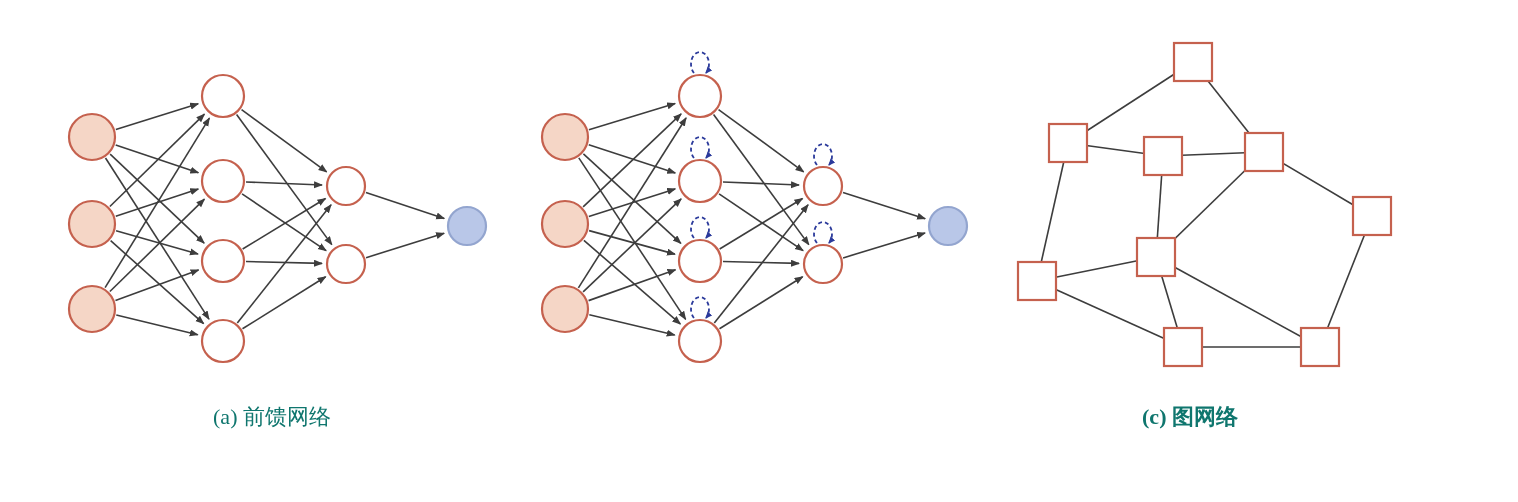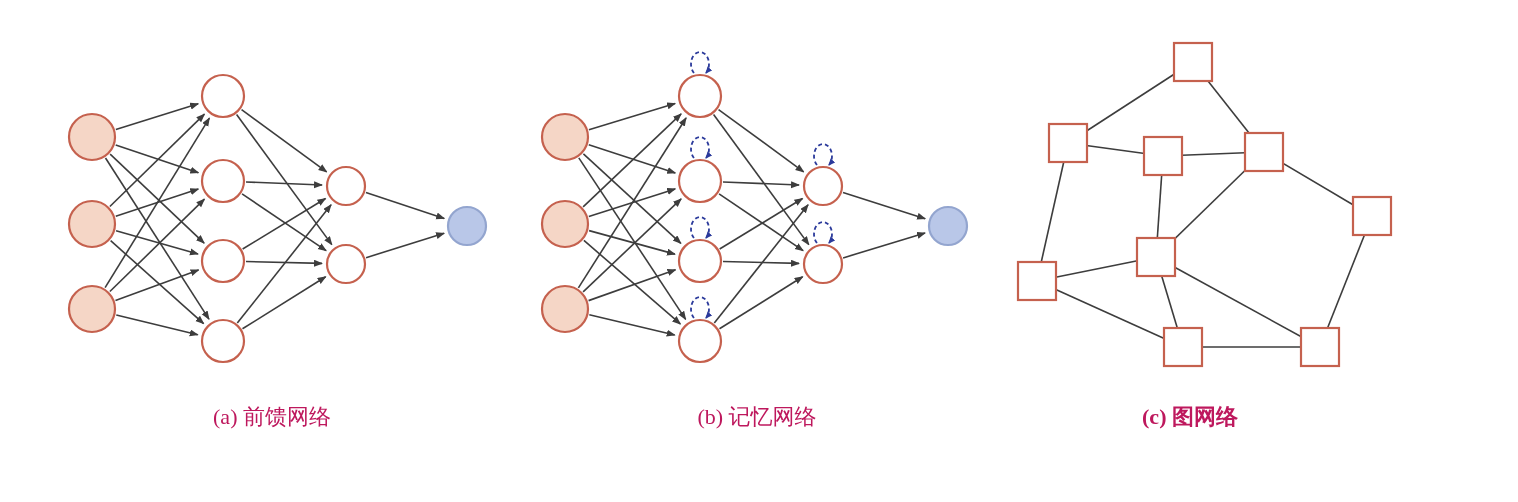--- a/index.html
+++ b/index.html
@@ -18,21 +18,21 @@
   .figure svg {
     position: absolute;
     top: 0;
     left: 0;
   }
   .caption {
     position: absolute;
     top: 402px;
     transform: translateX(-50%);
     font-size: 22px;
-    color: #be185d;
+    color: #0f766e;
     white-space: nowrap;
   }
   .caption-a { left: 272px; }
   .caption-b { left: 757px; }
   .caption-c { left: 1190px; font-weight: bold; }
 </style>
 </head>
 <body>
 
 <div class="figure">
@@ -139,15 +139,14 @@
         <rect x="1144" y="137" width="38" height="38" fill="#ffffff" stroke="#c5614e" stroke-width="2.2"></rect>
         <rect x="1245" y="133" width="38" height="38" fill="#ffffff" stroke="#c5614e" stroke-width="2.2"></rect>
         <rect x="1353" y="197" width="38" height="38" fill="#ffffff" stroke="#c5614e" stroke-width="2.2"></rect>
         <rect x="1137" y="238" width="38" height="38" fill="#ffffff" stroke="#c5614e" stroke-width="2.2"></rect>
         <rect x="1018" y="262" width="38" height="38" fill="#ffffff" stroke="#c5614e" stroke-width="2.2"></rect>
         <rect x="1164" y="328" width="38" height="38" fill="#ffffff" stroke="#c5614e" stroke-width="2.2"></rect>
         <rect x="1301" y="328" width="38" height="38" fill="#ffffff" stroke="#c5614e" stroke-width="2.2"></rect>
       </g>
     </svg>
   <div class="caption caption-a">(a) 前馈网络</div>
-  <div class="caption caption-b">(b) 记忆网络</div>
   <div class="caption caption-c">(c) 图网络</div>
 </div>
 
 </body></html>

